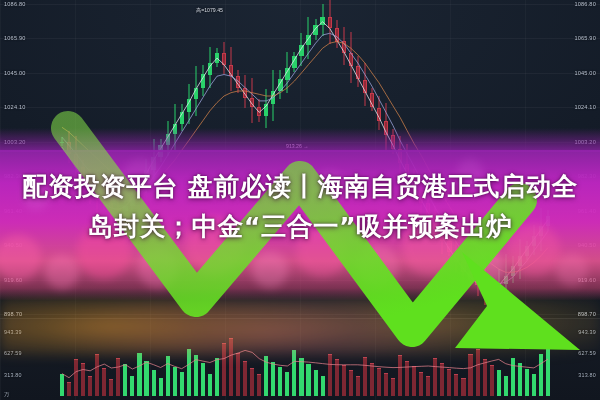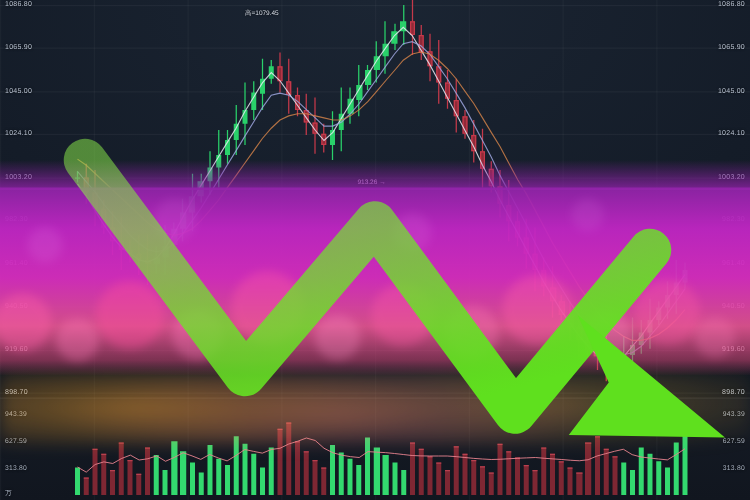--- a/index.html
+++ b/index.html
@@ -582,14 +582,15 @@
     </g>
     <path d="M 436 300 L 520 200 L 560 340 L 480 356 Z" fill="#5fe01e" opacity="0"></path>
 
     <polygon points="470,268 586,348 466,352 492,312" fill="#5fe01e" opacity="0"></polygon>
     <path d="M 455 240 L 575 345 L 452 352 Z" fill="#5fe01e" opacity="0.0"></path>
     <polygon points="452,238 580,344 450,350" fill="#5fe01e" opacity="0.0"></polygon>
 
     <polygon points="462,252 580,350 455,348 487,306" fill="#5fe01e"></polygon>
   </svg>
 
+  <div class="headline">配资投资平台 盘前必读丨海南自贸港正式启动全岛封关；中金“三合一”吸并预案出炉</div>
 
 </div>
 
 </body></html>

